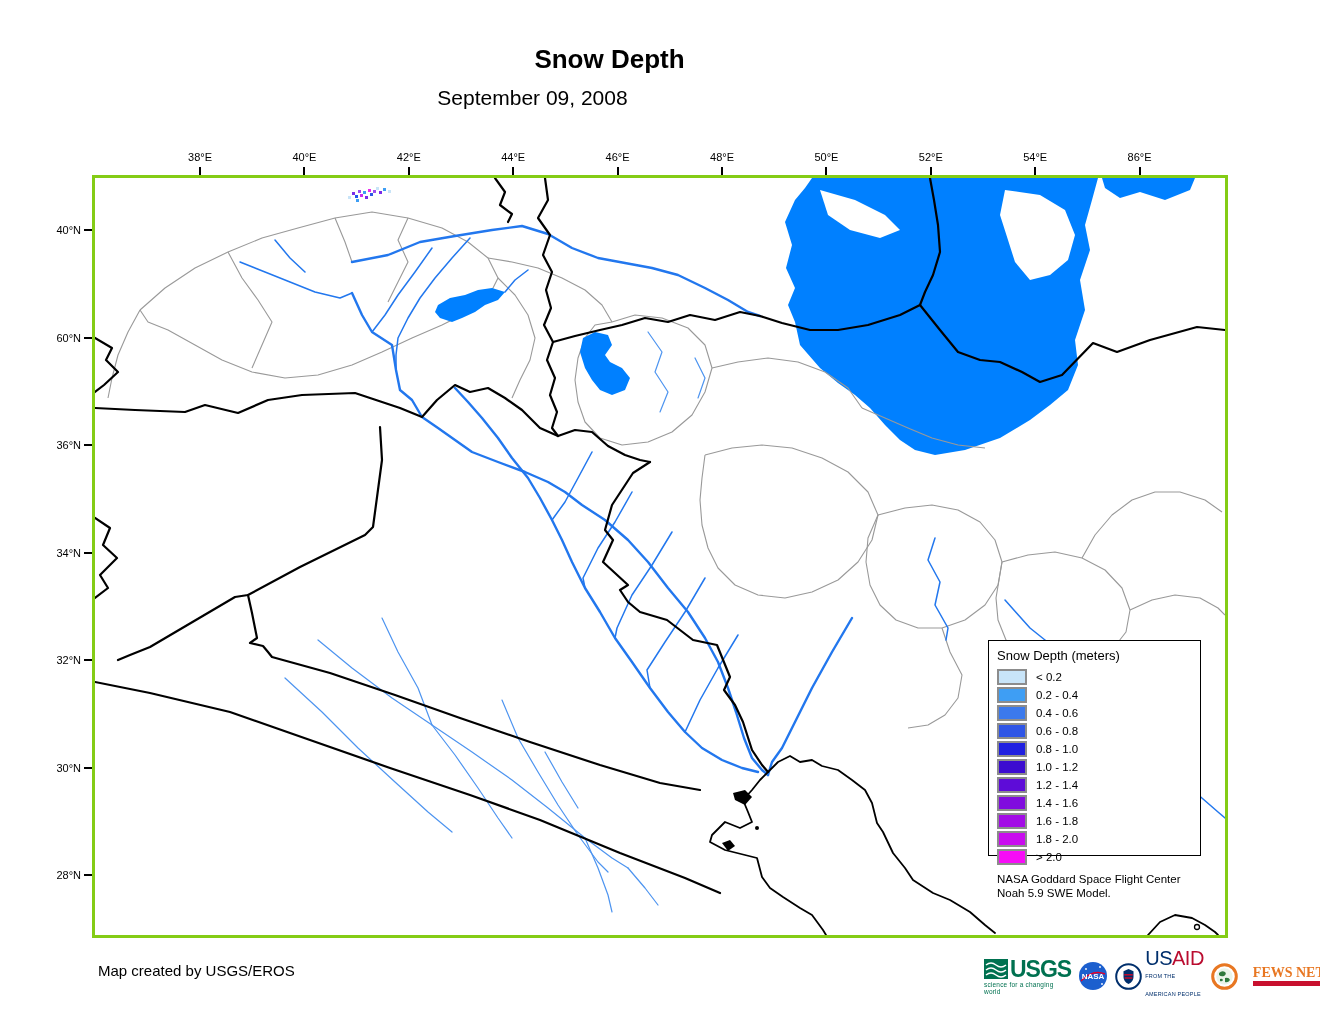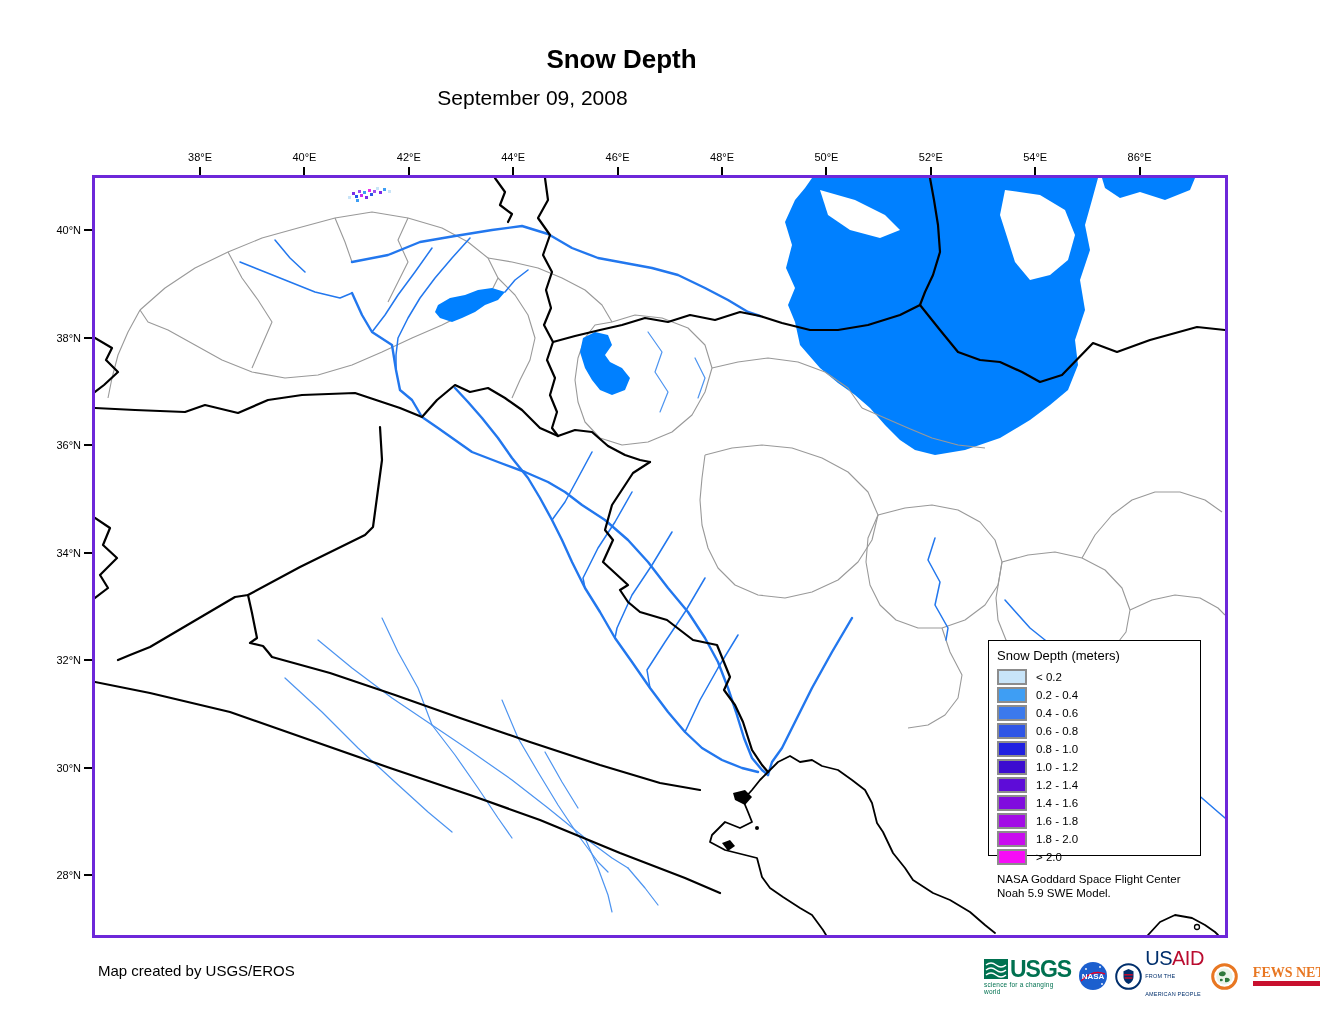--- a/index.html
+++ b/index.html
@@ -1,22 +1,22 @@
 <!DOCTYPE html>
 <html style="--water: #0080FF; --river: #2277EE; --river-minor: #4D94F0; --basin: #999999;"><head>
 <meta charset="utf-8">
 <style>
   html,body{margin:0;padding:0;background:#fff;}
   .page{position:relative;width:1320px;height:1020px;background:#fff;overflow:hidden;
         font-family:"Liberation Sans",sans-serif;color:#000;}
-  .title{position:absolute;left:12px;top:44px;width:1219px;text-align:center;
+  .title{position:absolute;left:0;top:44px;width:1219px;text-align:center;
          font-size:26px;font-weight:bold;}
   .subtitle{position:absolute;left:0;top:86px;width:1065px;text-align:center;font-size:21px;}
   .map-frame{position:absolute;left:92px;top:175px;width:1130px;height:757px;
-             border:3px solid #6d28d9;background:#fff;}
+             border:3px solid #84cc16;background:#fff;}
   .map-svg{position:absolute;left:0;top:0;width:1130px;height:757px;}
   .tick-label-top{position:absolute;top:-27px;transform:translateX(-50%);
                   font-size:11px;white-space:nowrap;}
   .tick-mark-top{position:absolute;top:-11px;width:2px;height:8px;background:#000;
                  transform:translateX(-1px);}
   .tick-label-left{position:absolute;left:-58px;width:44px;text-align:right;
                    font-size:11px;transform:translateY(-50%);white-space:nowrap;}
   .tick-mark-left{position:absolute;left:-11px;width:8px;height:2px;background:#000;
                   transform:translateY(-1px);}
   
@@ -84,21 +84,21 @@
         <span class="tick-label-top" style="left: 835.8px; text-align: right;">52°E</span>
         <div class="tick-mark-top" style="left: 940.2px;"></div>
         <span class="tick-label-top" style="left: 940.2px;">54°E</span>
         <div class="tick-mark-top" style="left: 1044.6px;"></div>
         <span class="tick-label-top" style="left: 1044.6px;">86°E</span>
       </div>
     <div id="left-ticks">
         <div class="tick-mark-left" style="top: 52px;"></div>
         <span class="tick-label-left" style="top: 52px;">40°N</span>
         <div class="tick-mark-left" style="top: 159.5px;"></div>
-        <span class="tick-label-left" style="top: 159.5px;">38°N</span>
+        <span class="tick-label-left" style="top: 159.5px;">60°N</span>
         <div class="tick-mark-left" style="top: 267px;"></div>
         <span class="tick-label-left" style="top: 267px;">36°N</span>
         <div class="tick-mark-left" style="top: 374.5px;"></div>
         <span class="tick-label-left" style="top: 374.5px;">34°N</span>
         <div class="tick-mark-left" style="top: 482px;"></div>
         <span class="tick-label-left" style="top: 482px;">32°N</span>
         <div class="tick-mark-left" style="top: 589.5px;"></div>
         <span class="tick-label-left" style="top: 589.5px;">30°N</span>
         <div class="tick-mark-left" style="top: 697px;"></div>
         <span class="tick-label-left" style="top: 697px;">28°N</span>

